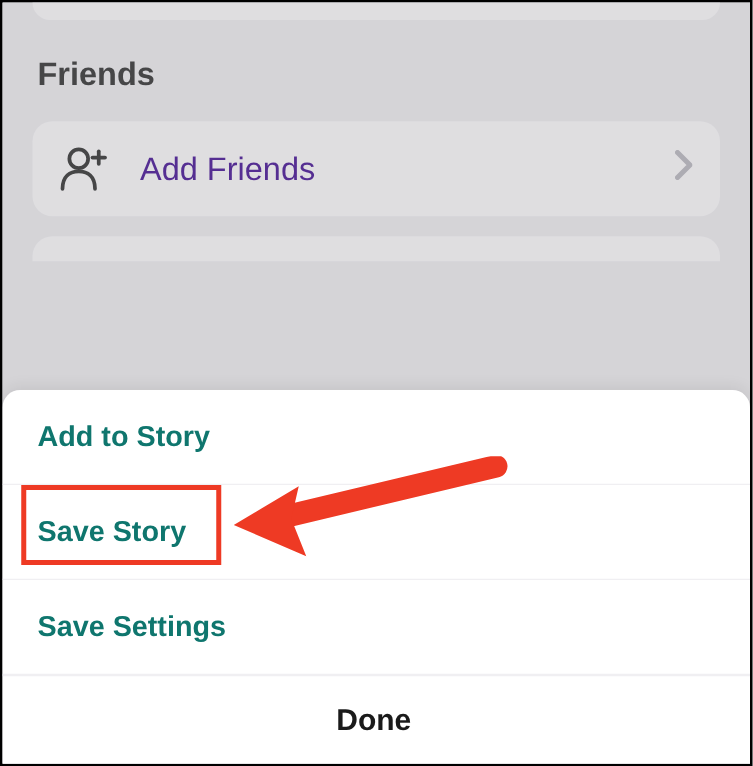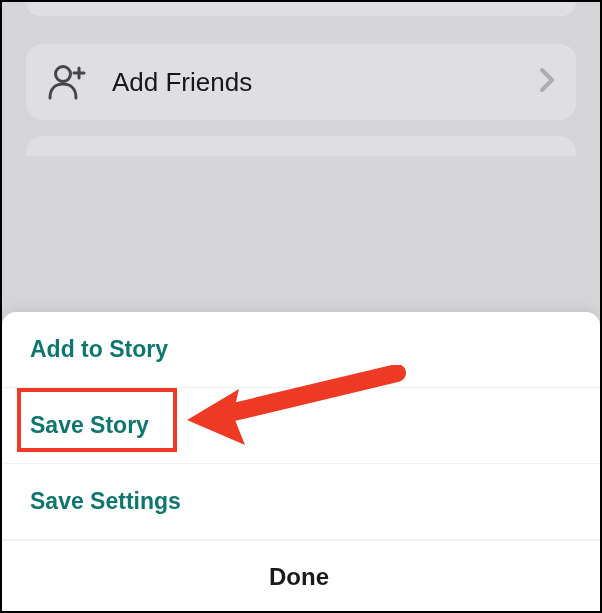--- a/index.html
+++ b/index.html
@@ -47,21 +47,21 @@
     }
     .add-friend-icon {
       width: 40px;
       height: 36px;
       flex-shrink: 0;
     }
     .add-friend-icon svg { display: block; }
     .friends-label {
       flex: 1;
       font-size: 26px;
-      color: #000000;
+      color: #4c1d95;
       font-weight: 400;
     }
     .chevron-icon {
       color: #b8b6bd;
       font-size: 30px;
       font-weight: 300;
     }
     .faded-card-bottom {
       background: #f4f3f5;
       border-radius: 16px 16px 0 0;
@@ -136,20 +136,21 @@
       left: 177px;
       top: 363px;
       pointer-events: none;
     }
   </style>
 </head>
 <body>
 
 <div class="background">
   <div class="faded-card-top"></div>
+  <div class="section-header">Friends</div>
   <div class="friends-card">
     <span class="add-friend-icon">
       <svg viewBox="0 0 40 36" width="40" height="36">
         <circle cx="15" cy="10" r="7.5" fill="none" stroke="#3a3a3a" stroke-width="3"></circle>
         <path d="M 2 34 C 2 24, 8 20, 15 20 C 22 20, 28 24, 28 34" fill="none" stroke="#3a3a3a" stroke-width="3" stroke-linecap="round"></path>
         <line x1="31" y1="4" x2="31" y2="14" stroke="#3a3a3a" stroke-width="3" stroke-linecap="round"></line>
         <line x1="26" y1="9" x2="36" y2="9" stroke="#3a3a3a" stroke-width="3" stroke-linecap="round"></line>
       </svg>
     </span>
     <span class="friends-label">Add Friends</span>

